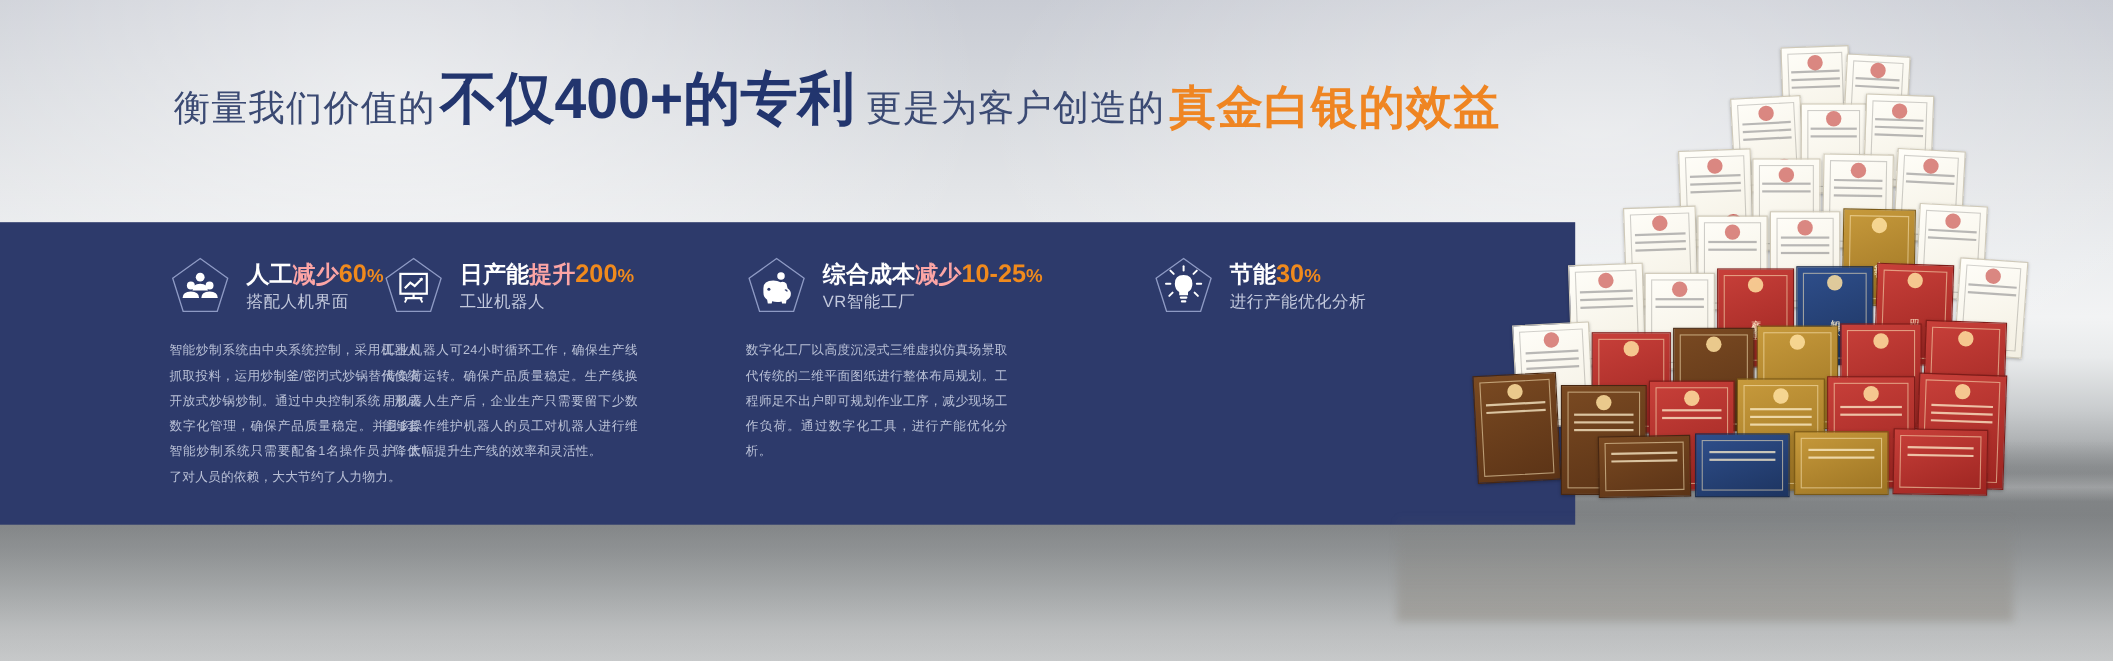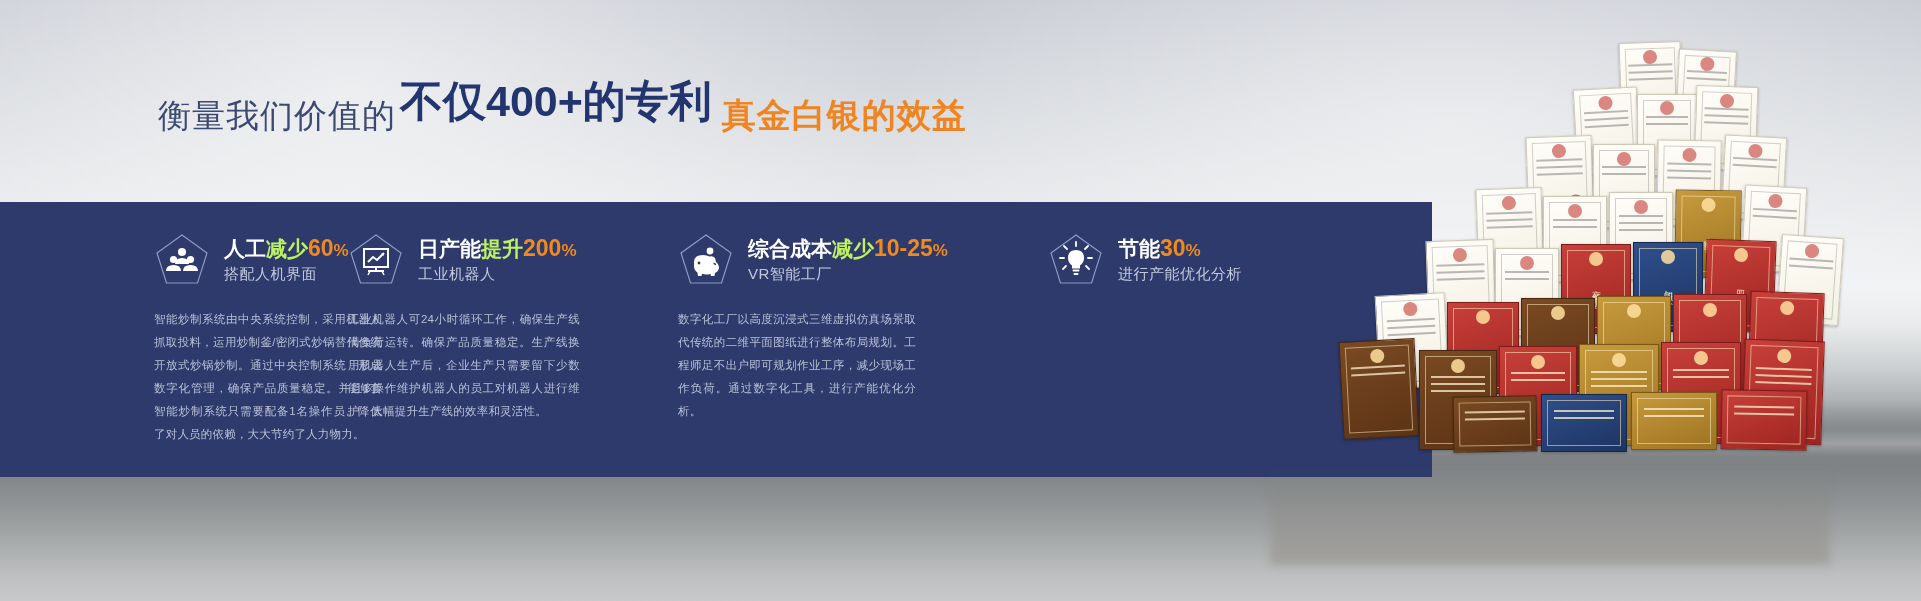--- a/index.html
+++ b/index.html
@@ -54,38 +54,38 @@
     pointer-events: none;
   }
   .water-streak {
     position: absolute; left: 0; right: 0; top: 430px; height: 26px;
     background: linear-gradient(180deg, rgba(255,255,255,0.0), rgba(255,255,255,0.22), rgba(255,255,255,0.0));
     pointer-events: none;
   }
 
   
   .headline {
-    position: absolute; left: 158px; top: 80px;
-    display: flex; align-items: flex-end; white-space: nowrap;
+    position: absolute; left: 158px; top: 64px;
+    display: flex; align-items: center; white-space: nowrap;
   }
   .hl-small-lead {
     font-size: 33px; color: #3b4a73; letter-spacing: 1px;
     font-weight: 400;
   }
   .hl-big {
-    font-size: 43px; font-weight: 700; color: #22356e;
+    font-size: 52px; font-weight: 700; color: #22356e;
     letter-spacing: 0px; margin: 0 6px 16px 4px;
     line-height: 1;
   }
   .hl-small-mid {
     font-size: 33px; color: #3b4a73; letter-spacing: 1px; font-weight: 400;
     margin-left: 4px;
   }
   .hl-orange {
-    font-size: 34px; font-weight: 700; color: #ef8522; letter-spacing: 1px;
+    font-size: 42px; font-weight: 700; color: #ef8522; letter-spacing: 1px;
     margin-left: 4px;
   }
 
   
   .panel {
     position: absolute; left: 0; top: 202px;
     width: 1432px; height: 275px;
     background: #2d3a6b;
   }
   .features {
@@ -106,21 +106,21 @@
     width: 56px; height: 56px; flex: 0 0 56px;
     position: relative;
   }
   .pent svg { display: block; }
   .f-text { display: flex; flex-direction: column; gap: 4px; }
   .f-title {
     font-size: 21px; font-weight: 700; color: #ffffff;
     letter-spacing: 0px; line-height: 1.1; white-space: nowrap;
   }
   .f-title .num { color: #f08a1d; font-size: 23px; font-weight: 700; }
-  .f-title .em  { color: #bef264; font-weight: 700; }
+  .f-title .em  { color: #fca5a5; font-weight: 700; }
   .f-title .pct { color: #f08a1d; font-size: 17px; font-weight: 700; }
   .f-sub {
     font-size: 15px; color: #c3c9dd; font-weight: 400; letter-spacing: 0.5px;
     white-space: nowrap;
   }
   .f-body {
     margin-top: 20px;
     font-size: 11.5px; line-height: 2.0;
     color: #b9c0d6;
     letter-spacing: 0.2px;
@@ -190,20 +190,21 @@
 <div id="stage">
 
   <div class="sky-glow"></div>
   <div class="sky-glow2"></div>
   <div class="horizon"></div>
   <div class="water-streak"></div>
 
   <div class="headline">
     <span class="hl-small-lead">衡量我们价值的</span>
     <span class="hl-big">不仅400+的专利</span>
+    <span class="hl-small-mid">更是为客户创造的</span>
     <span class="hl-orange">真金白银的效益</span>
   </div>
 
   <div class="panel">
     <div class="features">
 
       <div class="feature">
         <div class="f-head">
           <div class="pent">
             <svg width="56" height="56" viewBox="0 0 56 56">

